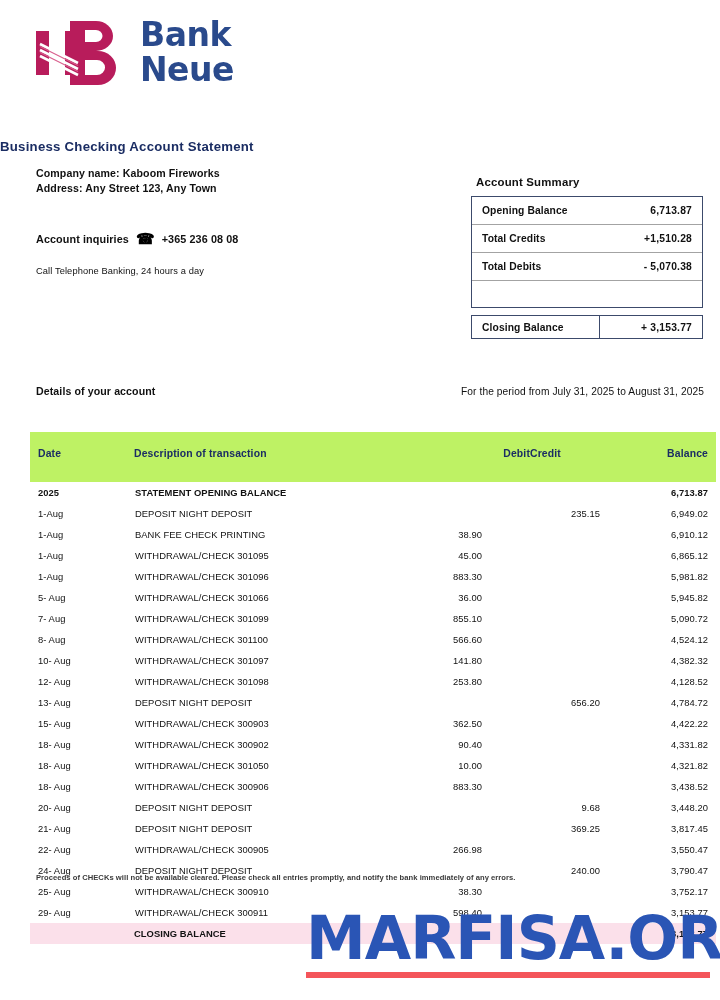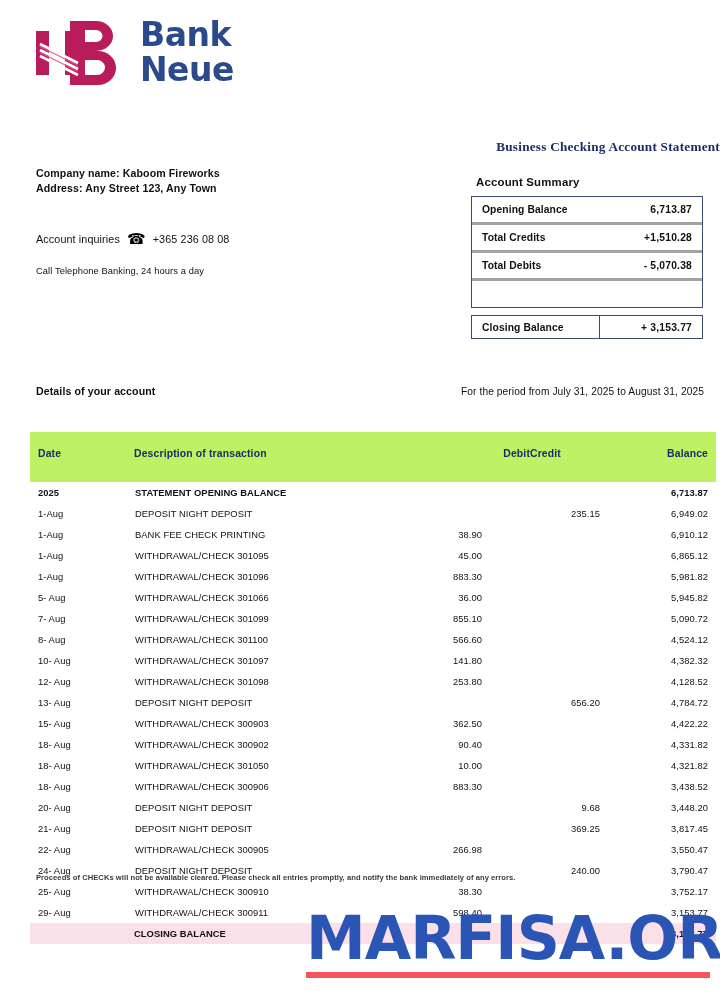--- a/index.html
+++ b/index.html
@@ -33,22 +33,22 @@
     line-height: 1.06;
     color: #2a4a8c;
     letter-spacing: -0.5px;
   }
 
   
   #doc-title {
     position: absolute;
     left: 0; right: 0;
     top: 139px;
-    text-align: right;
-    font-family: Liberation Serif, serif;
+    text-align: left;
+    font-family: Liberation Sans, sans-serif;
     font-weight: bold;
     font-size: 13.2px;
     color: #1b2d63;
     letter-spacing: 0.25px;
   }
 
   
   #company-block {
     position: absolute;
     left: 36px;
@@ -57,21 +57,21 @@
     font-weight: bold;
     line-height: 1.42;
     color: #111;
     letter-spacing: 0.1px;
   }
   #inquiries-line {
     position: absolute;
     left: 36px;
     top: 231px;
     font-size: 10.8px;
-    font-weight: normal;
+    font-weight: bold;
     color: #111;
     display: flex;
     align-items: center;
     letter-spacing: 0.1px;
   }
   #phone-icon {
     display: inline-block;
     margin: 0 7px 0 7px;
     font-size: 15px;
     line-height: 1;
@@ -104,21 +104,21 @@
     width: 232px;
     border: 1px solid #3c4a6b;
     box-sizing: border-box;
   }
   .summary-row {
     display: flex;
     justify-content: space-between;
     align-items: center;
     height: 28px;
     padding: 0 10px;
-    border-bottom: 3px solid #a3a3a3;
+    border-bottom: 1px solid #a3a3a3;
     box-sizing: border-box;
   }
   .summary-row:last-child { border-bottom: none; }
   .summary-row.spacer { height: 26px; border-bottom: none; }
   .summary-label {
     font-size: 10.3px;
     font-weight: bold;
     color: #111;
     letter-spacing: 0.1px;
   }

